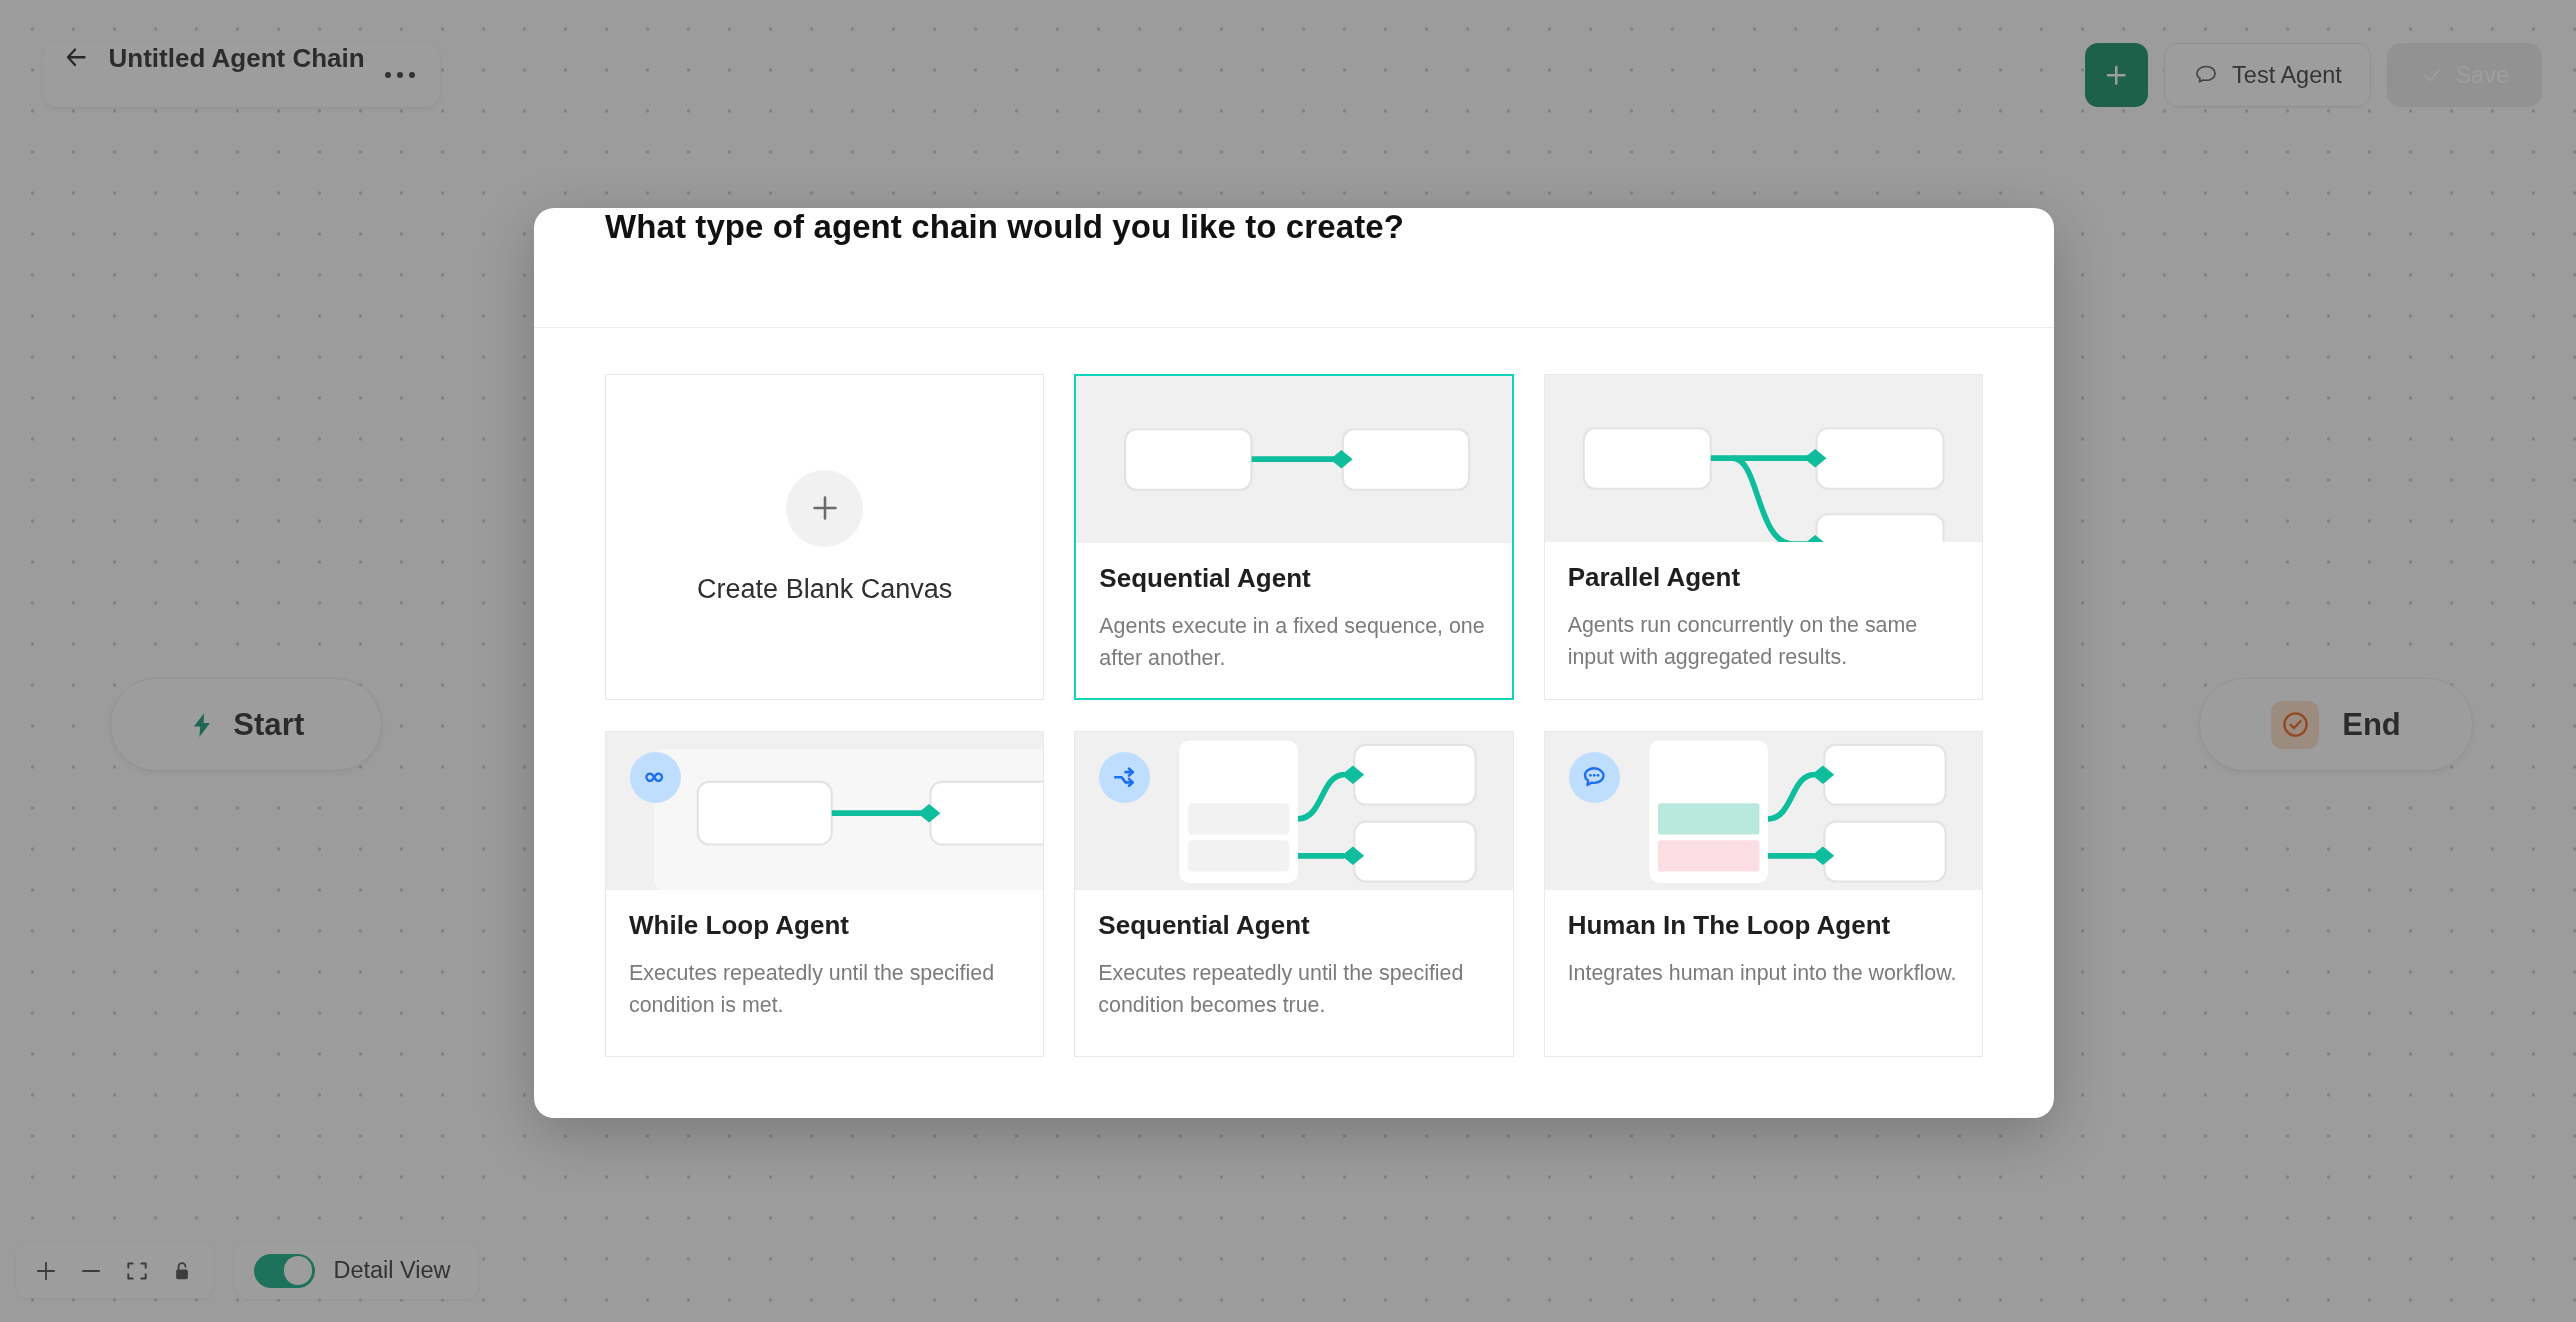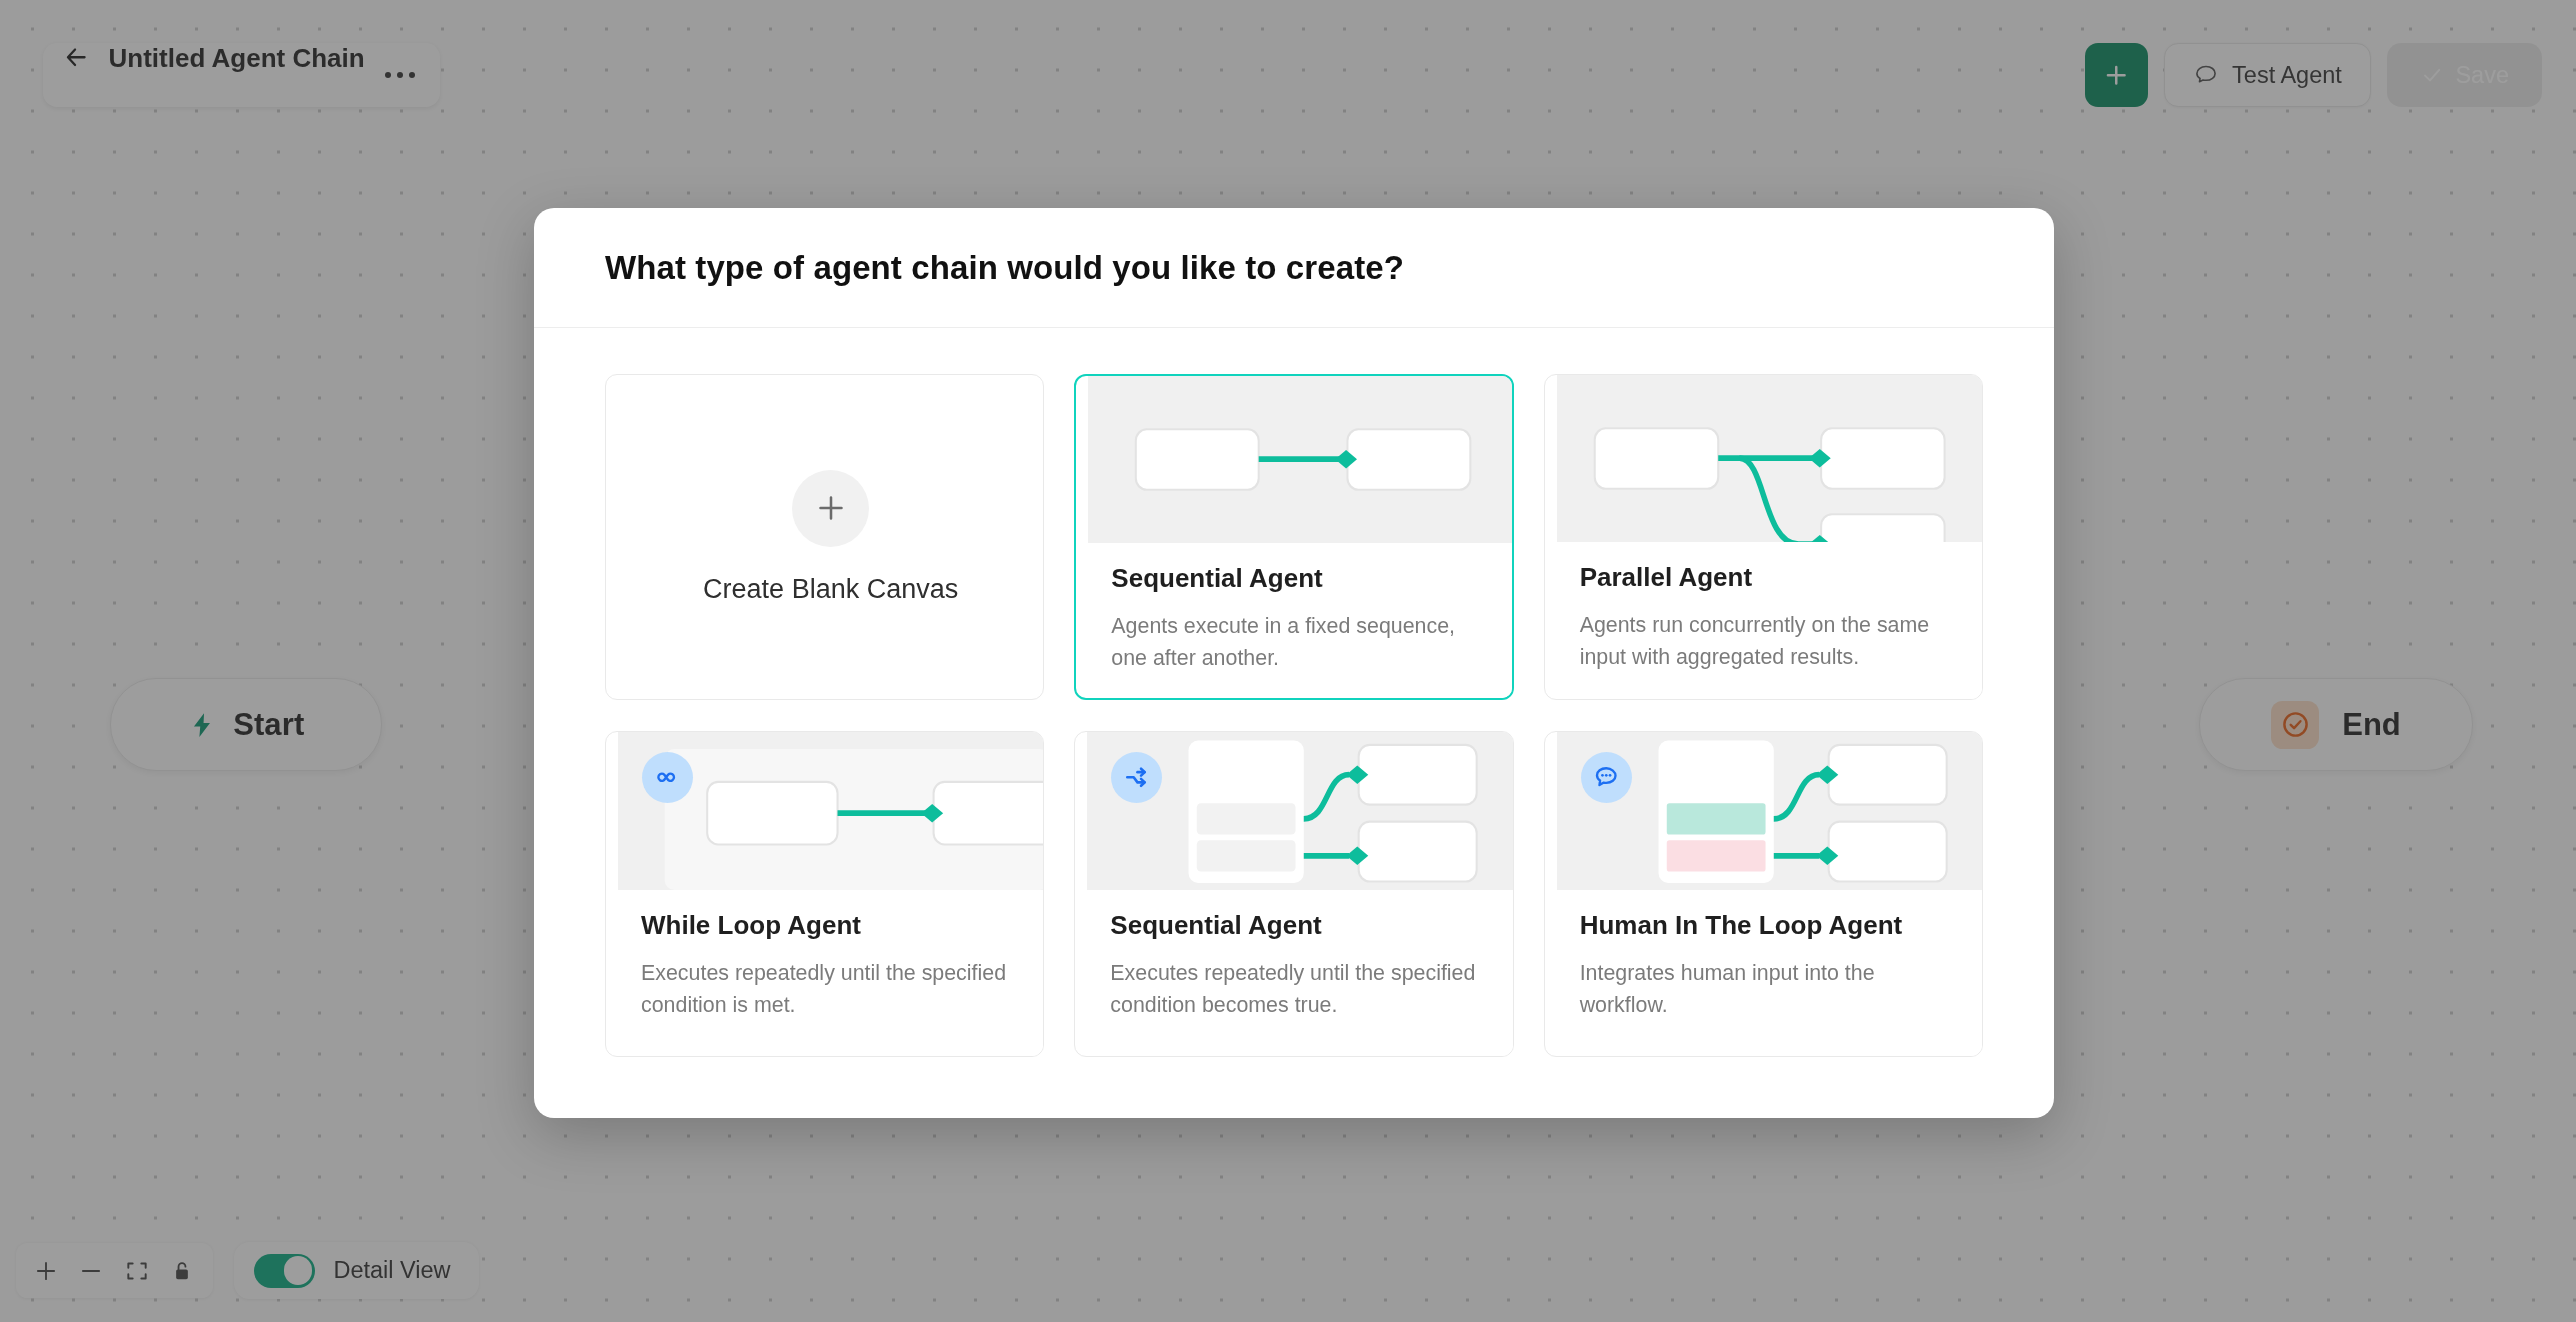--- a/index.html
+++ b/index.html
@@ -224,21 +224,21 @@
     background: #ffffff;
     border-radius: 20px;
     box-shadow: 0 17px 57px rgba(0,0,0,.22);
     z-index: 11;
     display: flex;
     flex-direction: column;
     overflow: hidden;
   }
   .modal-head {
     height: 120px;
-    display: flex; align-items: center;
+    display: flex; 
     padding: 0 71px;
     border-bottom: 0.7px solid #ededed;
     flex: none;
   }
   .modal-title {
     font-size: 33px;
     font-weight: 700;
     color: #111111;
     letter-spacing: 0.1px;
   }
@@ -248,28 +248,27 @@
     display: grid;
     grid-template-columns: repeat(3, 1fr);
     grid-template-rows: repeat(2, 1fr);
     column-gap: 30px;
     row-gap: 31px;
   }
 
   
   .card {
     border: 0.7px solid #e9e9e9;
-    border-radius: 12px;
+    border-radius: 0;
     background: #ffffff;
     overflow: hidden;
     display: flex;
     flex-direction: column;
     cursor: pointer;
     position: relative;
-    padding-left: 12px;
   }
   .card.selected {
     border: 2.1px solid #10d3bd;
   }
   .card.blank {
     align-items: center;
     justify-content: center;
     gap: 27px;
   }
   .plus-circle {

